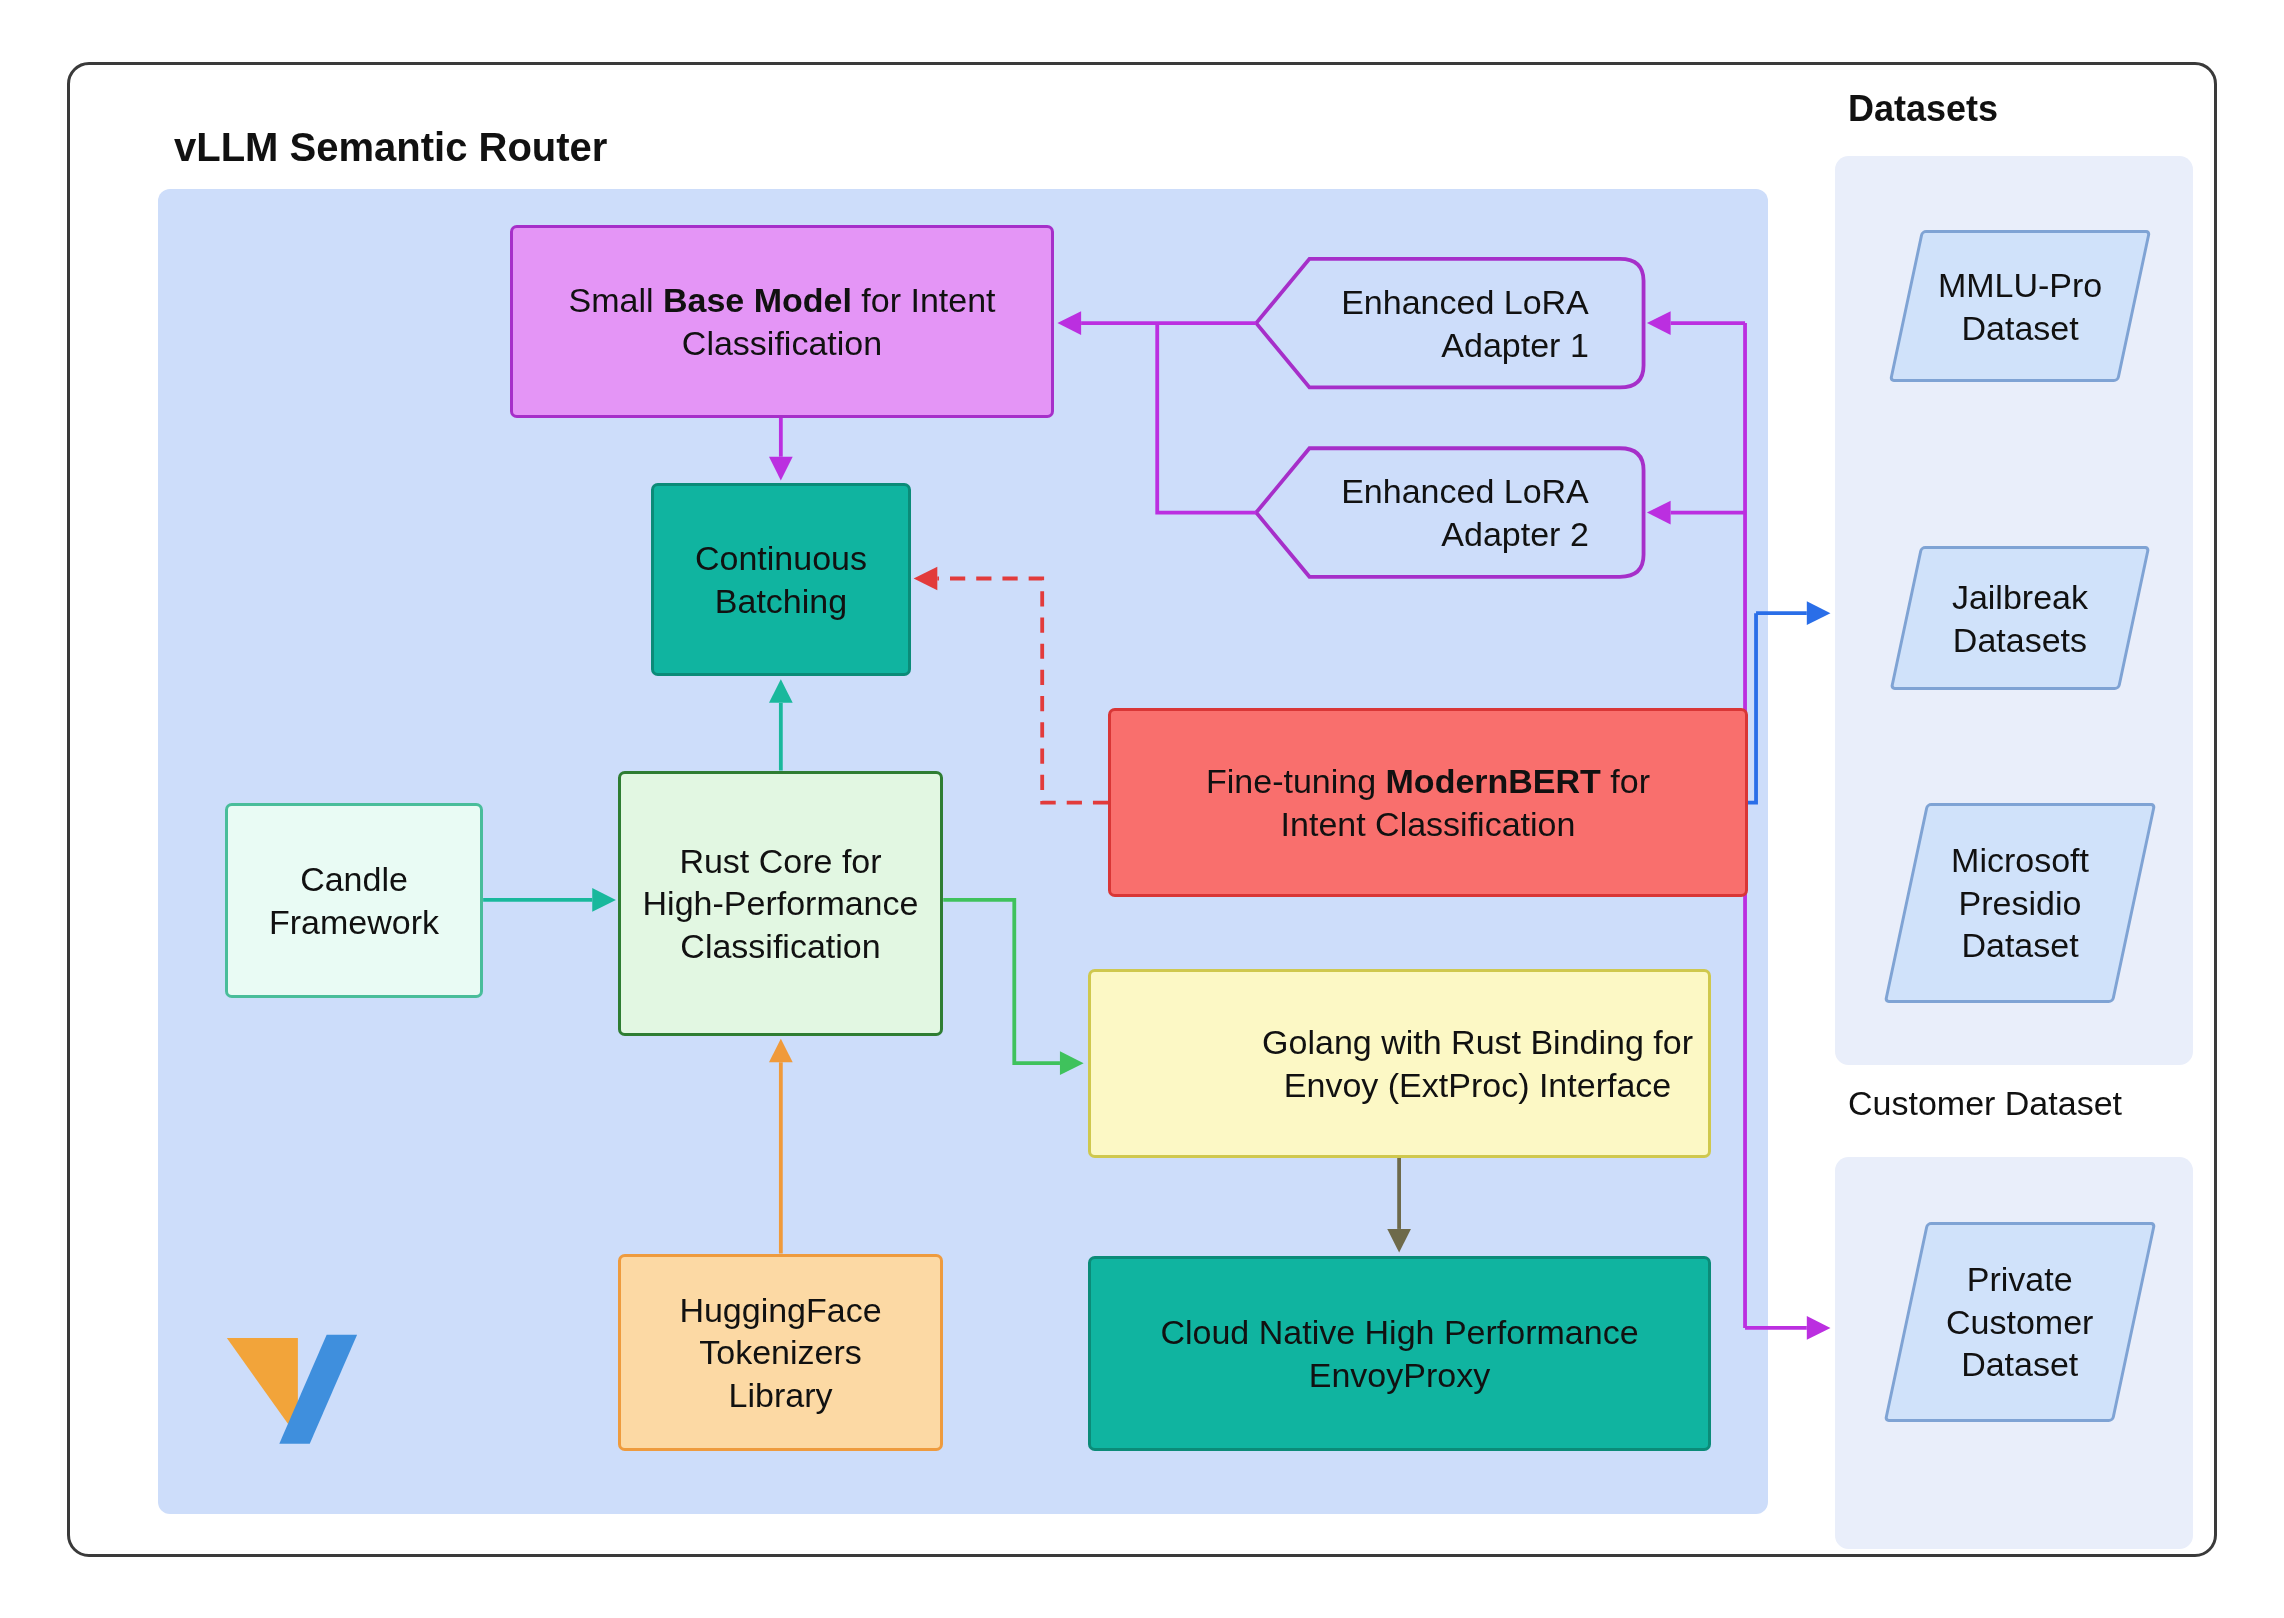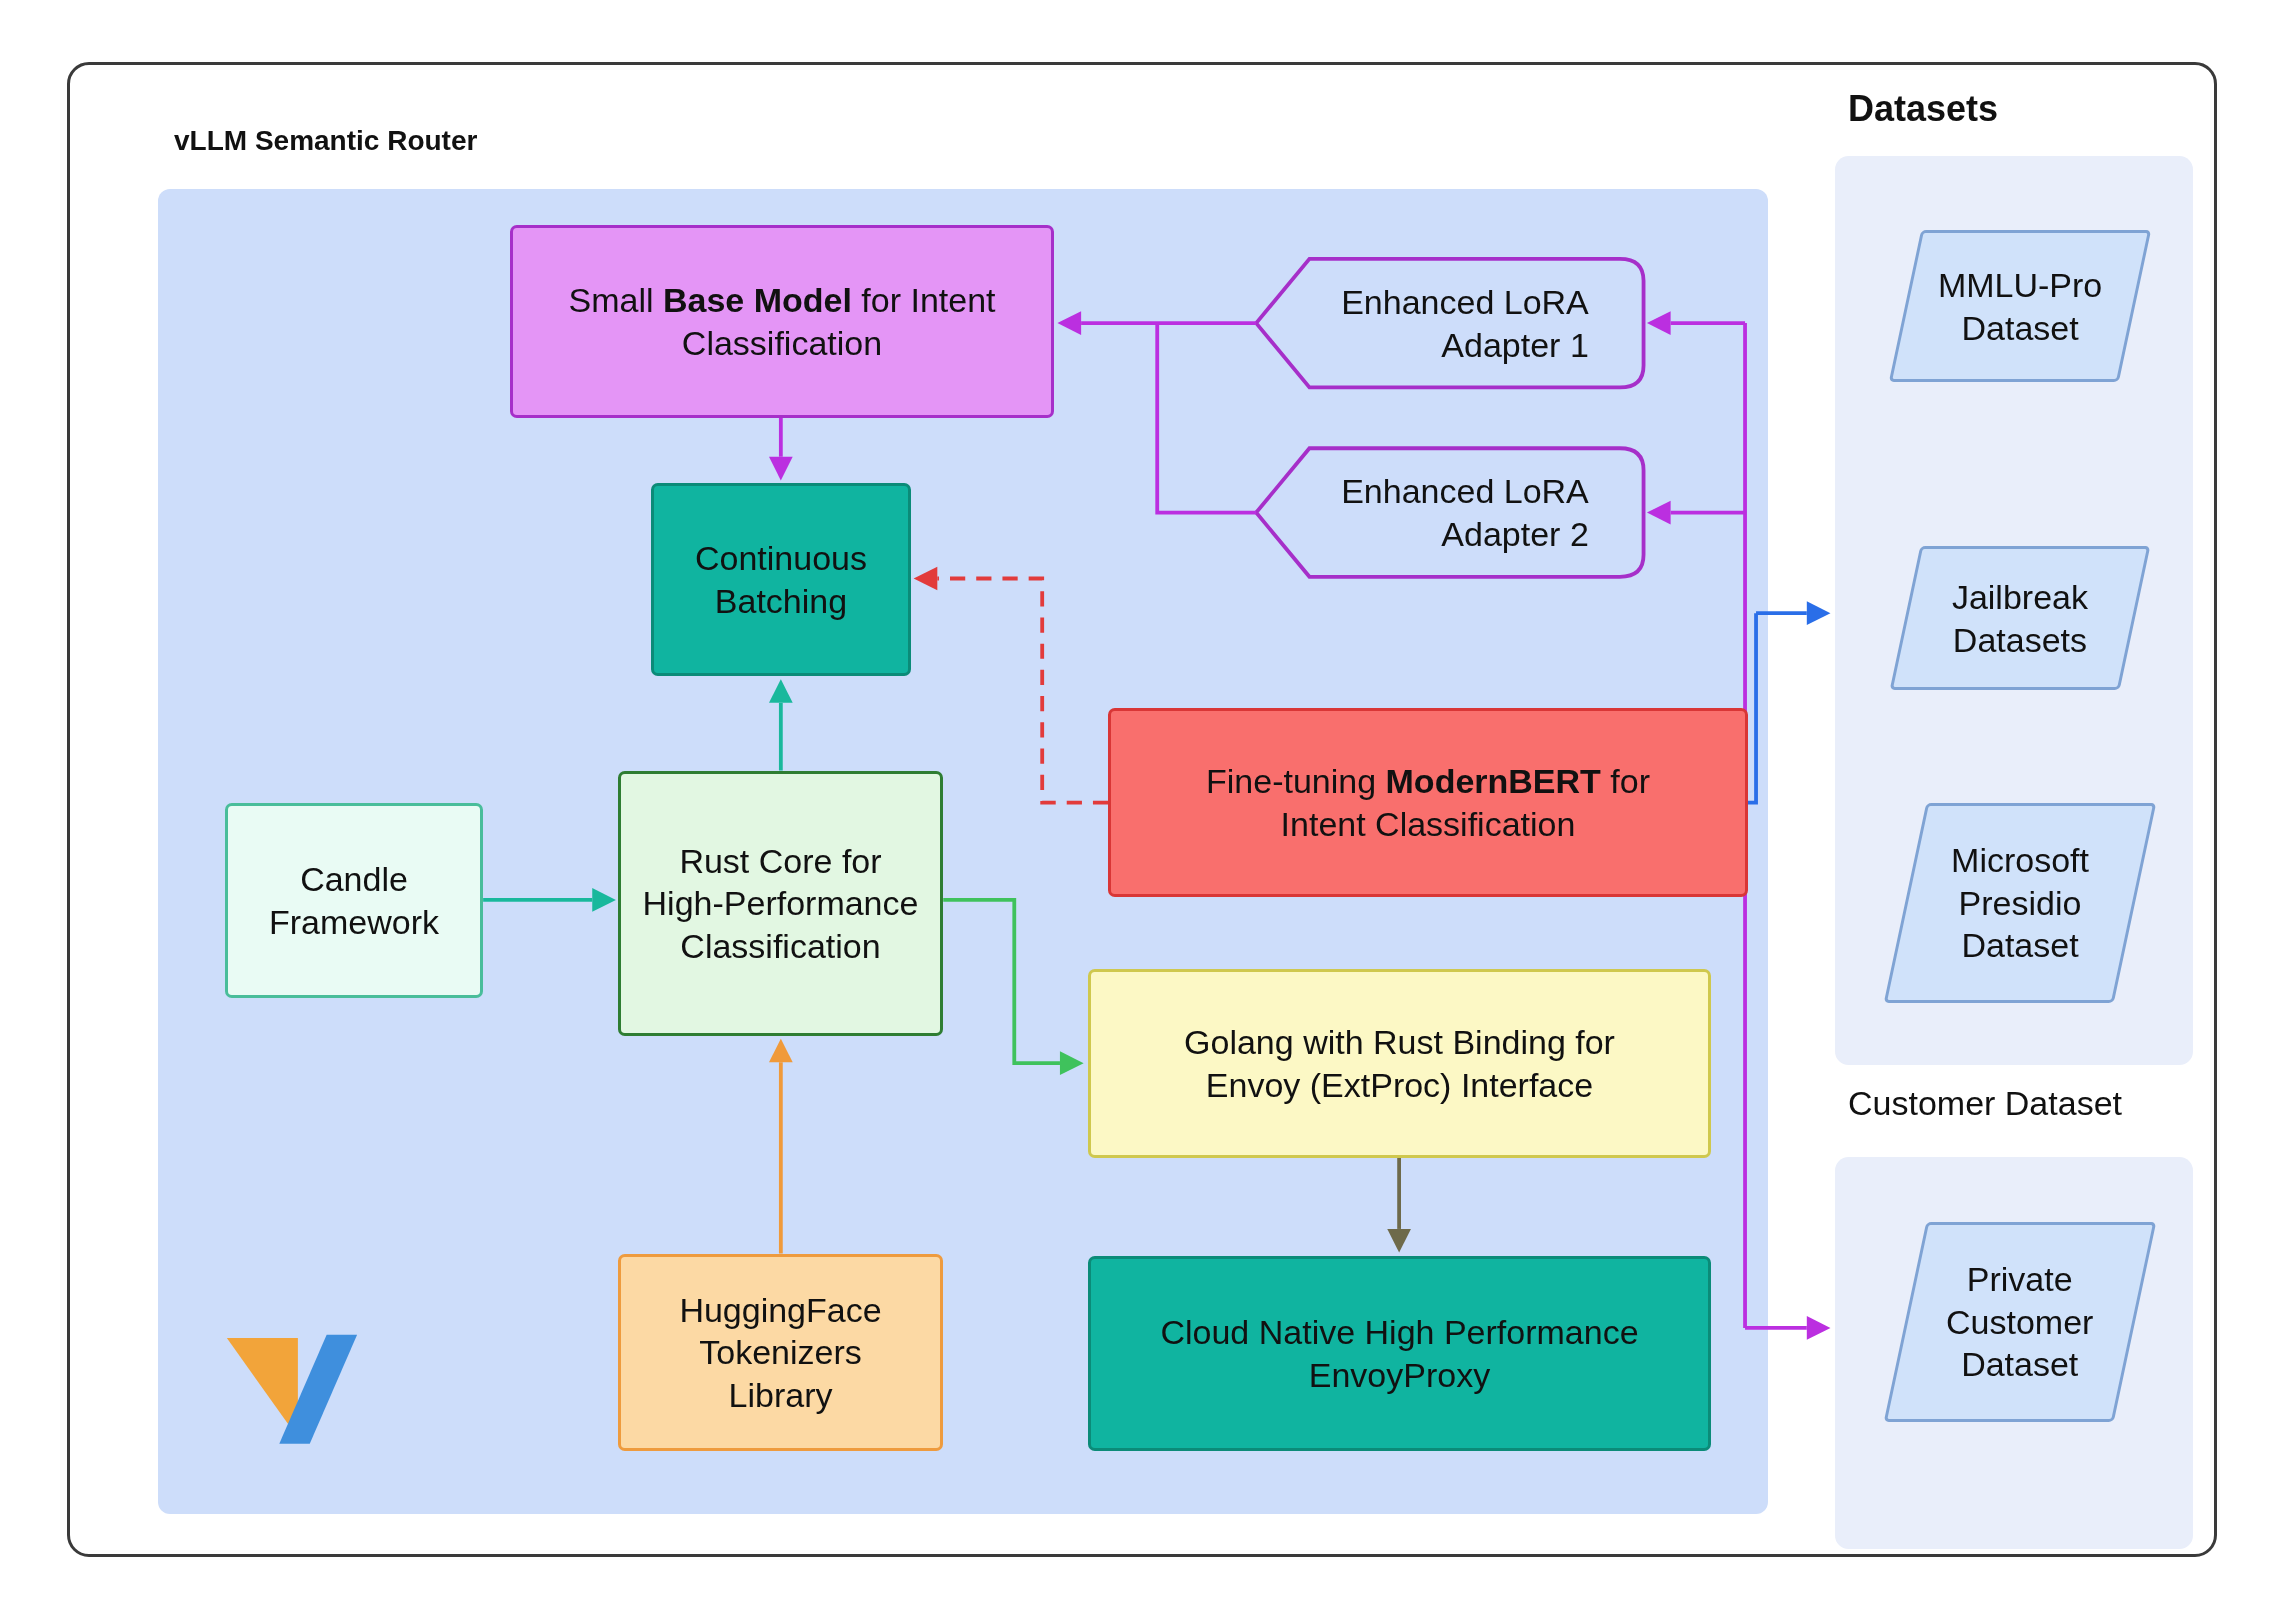--- a/index.html
+++ b/index.html
@@ -36,21 +36,21 @@
     position: absolute;
     width: 358px;
     background: var(--panel-side, #e9eefa);
     border-radius: 13.5px;
     z-index: 1;
   }
   .panel-datasets { left: 1835px; top: 156px; height: 909px; }
   .panel-customer { left: 1835px; top: 1157px; height: 392px; }
 
   .label { position: absolute; z-index: 2; white-space: pre-line; }
-  .title-main { left: 174px; top: 125px; font-size: 28px; font-weight: 700; }
+  .title-main { left: 174px; top: 125px; font-size: 40px; font-weight: 700; }
   .title-datasets { left: 1848px; top: 88px; font-size: 36px; font-weight: 700; }
   .title-customer { left: 1848px; top: 1084px; font-size: 34px; font-weight: 400; }
 
   #edges {
     position: absolute;
     left: 0; top: 0;
     width: 2284px; height: 1618px;
     z-index: 2;
     pointer-events: none;
   }
@@ -93,21 +93,21 @@
     border-radius: 6.8px;
     border: 3.4px solid transparent;
     padding: 0 15px;
     color: #111;
   }
   .n-violet { background: var(--violet-fill, #e495f6); border-color: var(--purple-border, #a62fc9); }
   .n-teal   { background: var(--teal-fill, #10b4a0);  border-color: var(--teal-border, #0b8b78); }
   .n-red    { background: var(--red-fill, #f96f6d);   border-color: var(--red-border, #d93636); }
   .n-mint   { background: var(--mint-fill, #e9fbf4);  border-color: var(--mint-border, #49bd9a); }
   .n-green  { background: var(--green-fill, #e2f7e2); border-color: var(--green-border, #2e7d32); }
-  .n-yellow { background: var(--yellow-fill, #fcf8c5);border-color: var(--yellow-border, #cfc84e); }
+  .n-yellow { background: var(--yellow-fill, #fcf8c5);border-color: var(--yellow-border, #cfc84e); justify-content: flex-end; }
   .n-orangebox { background: var(--orange-fill, #fcd9a4); border-color: var(--orange-border, #ee9b3e); }
   .n-clear  { background: transparent; border-color: transparent; text-align: right; }
 
   .pgram {
     position: absolute;
     z-index: 3;
     display: flex;
     align-items: center;
     justify-content: center;
     text-align: center;

